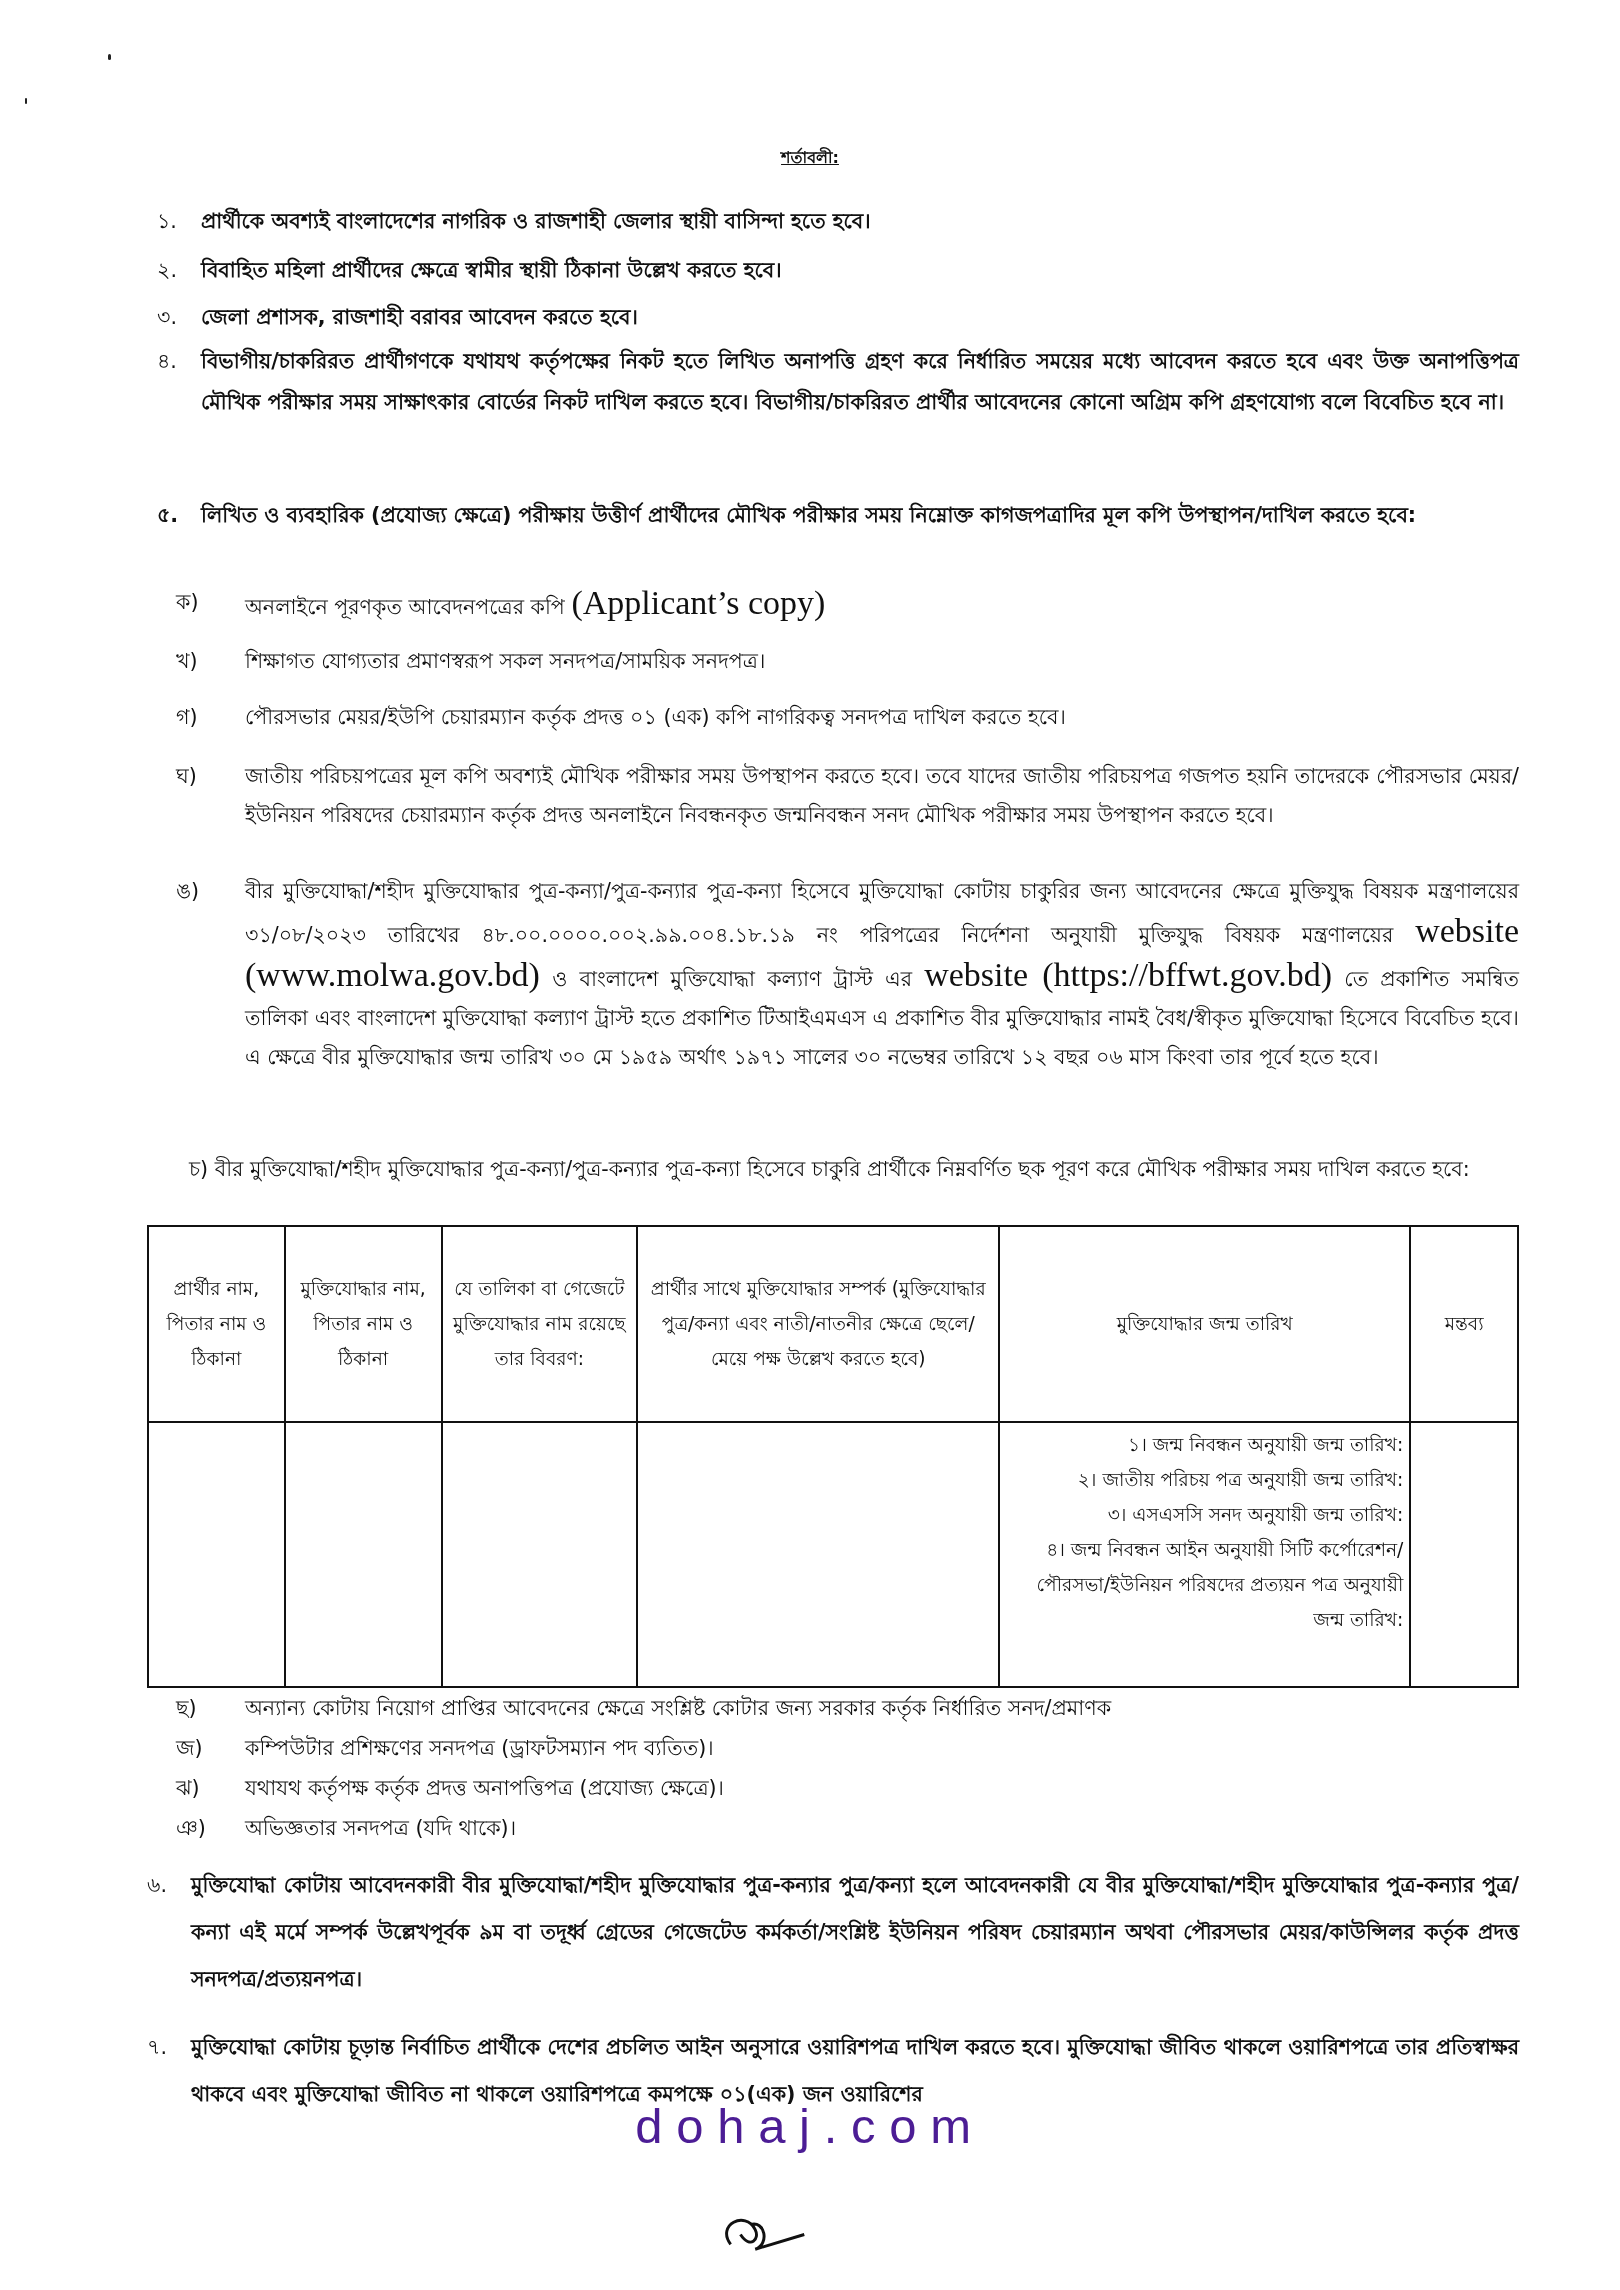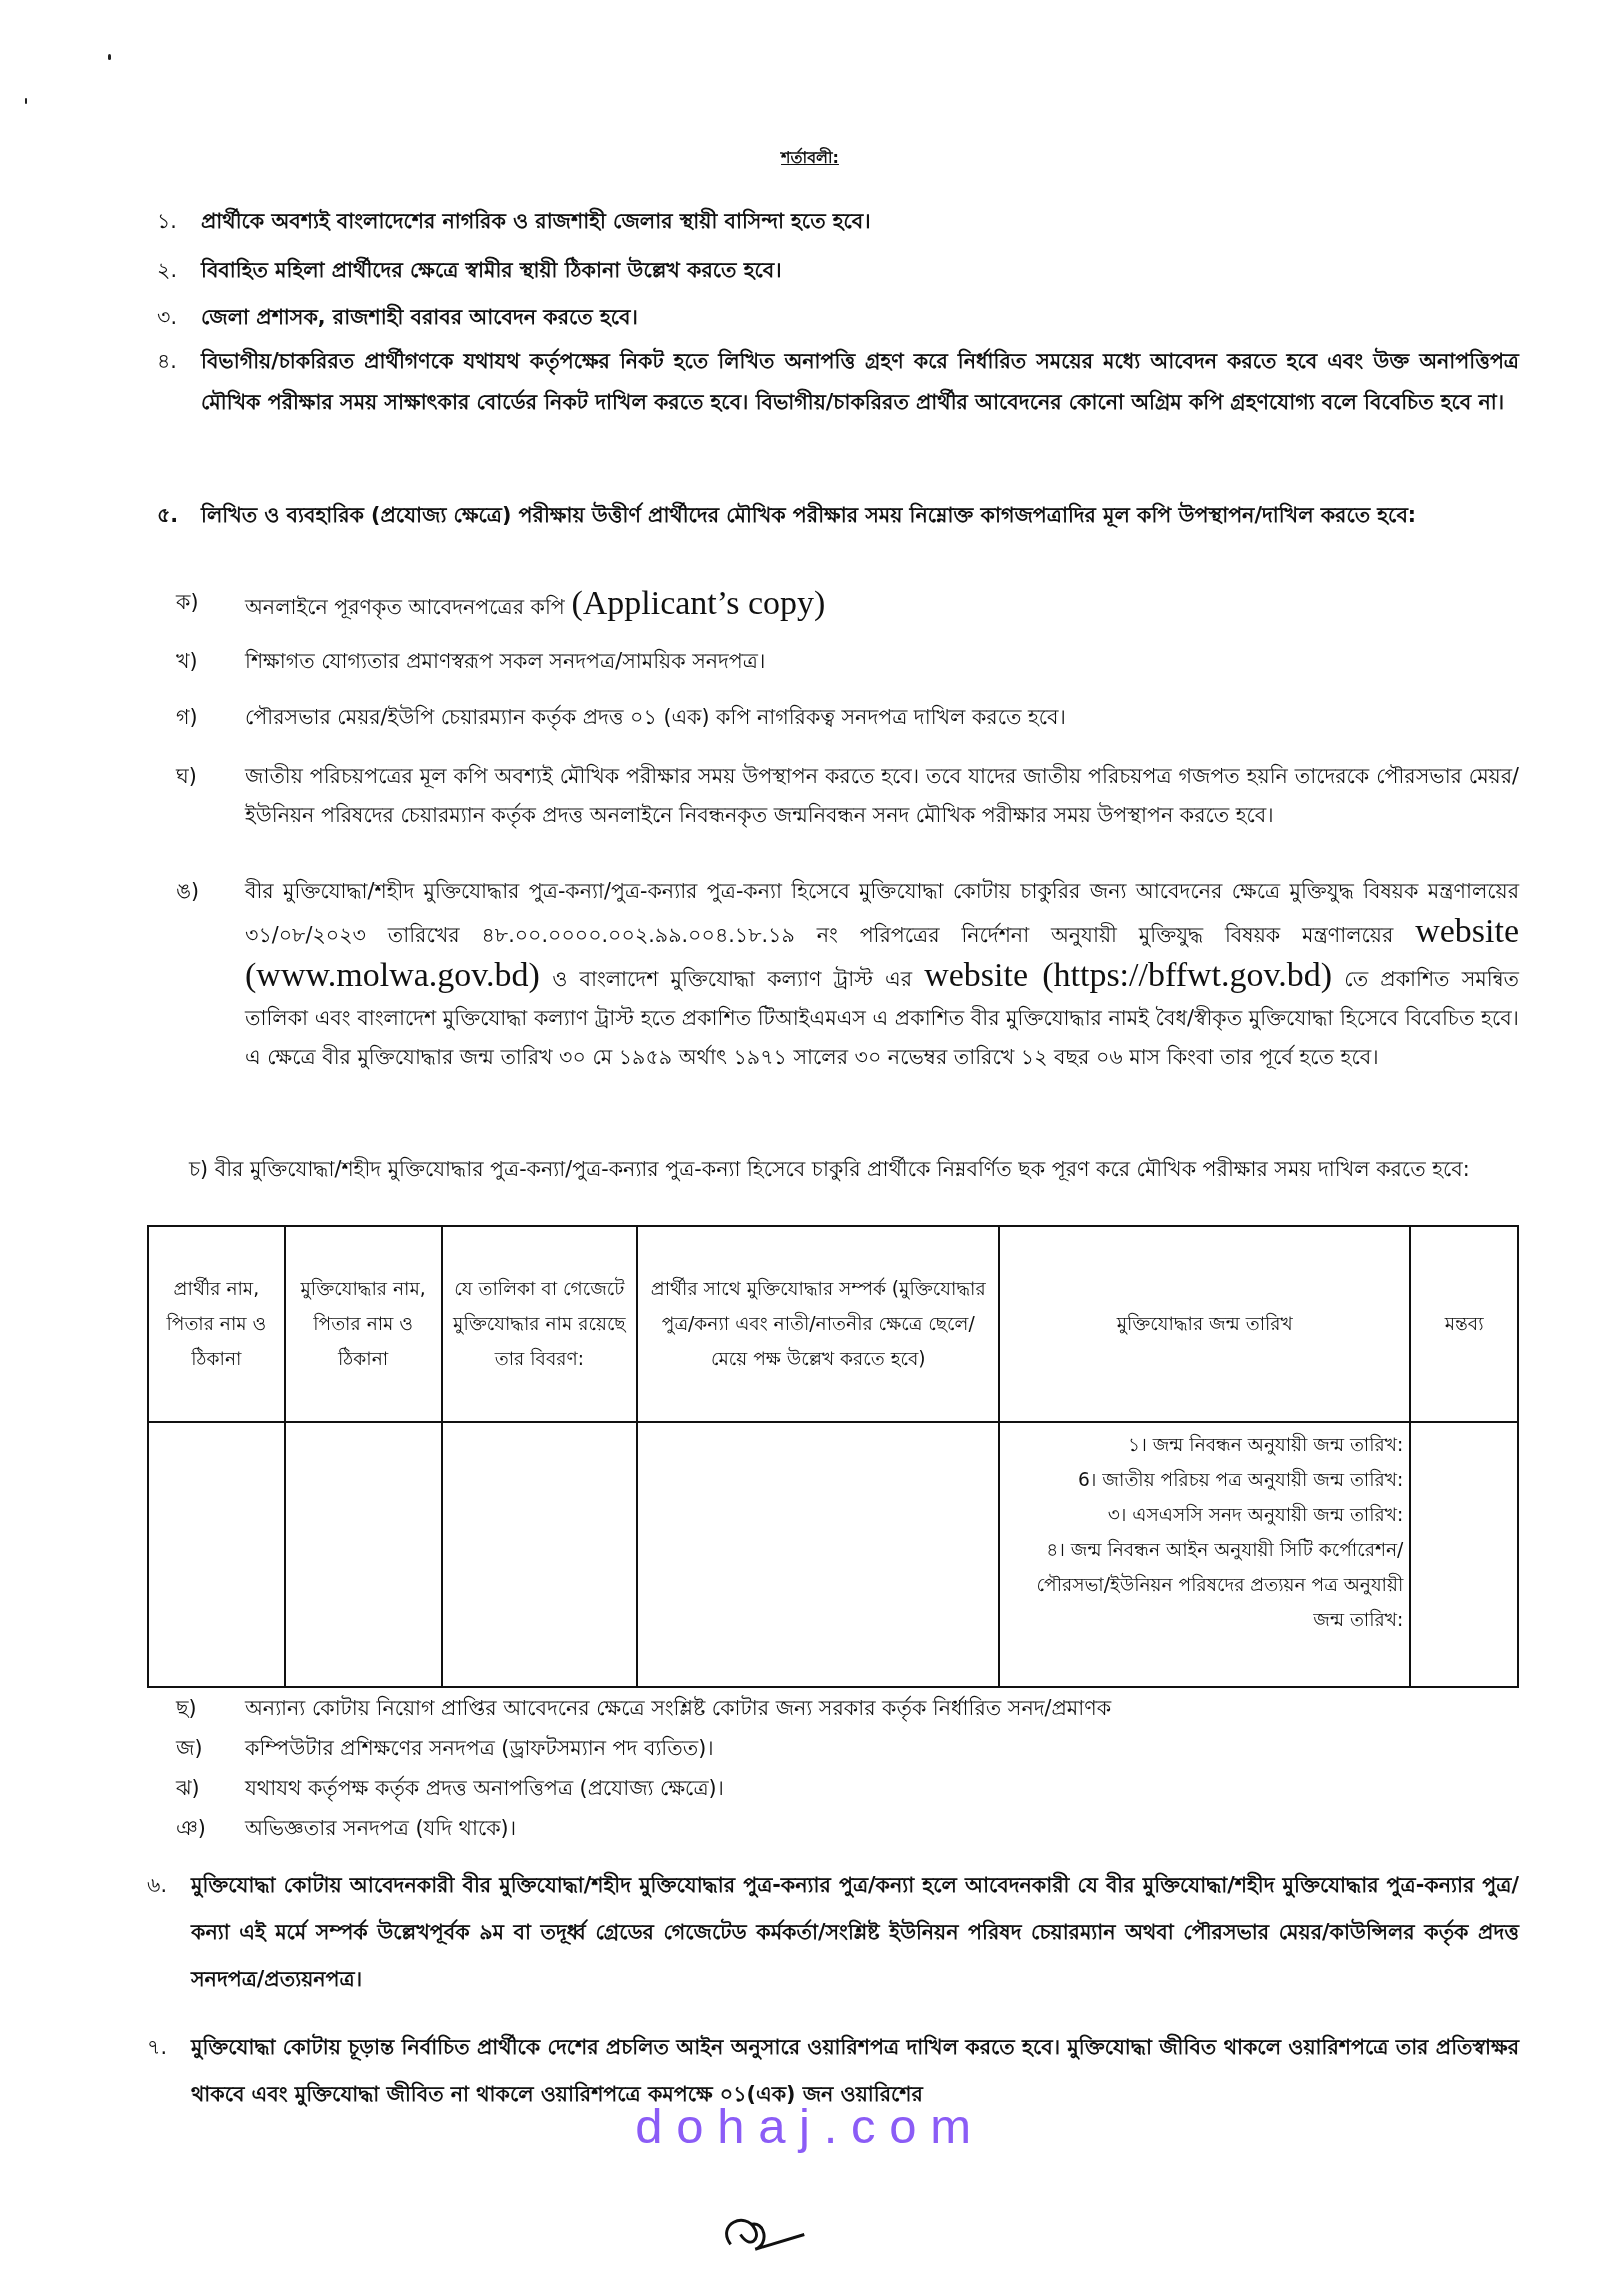--- a/index.html
+++ b/index.html
@@ -116,21 +116,21 @@
       <th>মুক্তিযোদ্ধার জন্ম তারিখ</th>
       <th>মন্তব্য</th>
     </tr>
     <tr>
       <td></td>
       <td></td>
       <td></td>
       <td></td>
       <td class="dates">
         <div>১। জন্ম নিবন্ধন অনুযায়ী জন্ম তারিখ:</div>
-        <div>6। জাতীয় পরিচয় পত্র অনুযায়ী জন্ম তারিখ:</div>
+        <div>২। জাতীয় পরিচয় পত্র অনুযায়ী জন্ম তারিখ:</div>
         <div>৩। এসএসসি সনদ অনুযায়ী জন্ম তারিখ:</div>
         <div>৪। জন্ম নিবন্ধন আইন অনুযায়ী সিটি কর্পোরেশন/পৌরসভা/ইউনিয়ন পরিষদের প্রত্যয়ন পত্র অনুযায়ী জন্ম তারিখ:</div>
       </td>
       <td></td>
     </tr>
   </tbody>
     </table>
 
   <div class="sub" style="top:1689px;">
     <span class="num">ছ)</span>
@@ -151,19 +151,19 @@
 
   <div class="item" style="left:147px;width:1372px;top:1862px;line-height:47px;">
     <span class="num">৬.</span>
     <span class="txt">মুক্তিযোদ্ধা কোটায় আবেদনকারী বীর মুক্তিযোদ্ধা/শহীদ মুক্তিযোদ্ধার পুত্র-কন্যার পুত্র/কন্যা হলে আবেদনকারী যে বীর মুক্তিযোদ্ধা/শহীদ মুক্তিযোদ্ধার পুত্র-কন্যার পুত্র/কন্যা এই মর্মে সম্পর্ক উল্লেখপূর্বক ৯ম বা তদূর্ধ্ব গ্রেডের গেজেটেড কর্মকর্তা/সংশ্লিষ্ট ইউনিয়ন পরিষদ চেয়ারম্যান অথবা পৌরসভার মেয়র/কাউন্সিলর কর্তৃক প্রদত্ত সনদপত্র/প্রত্যয়নপত্র।</span>
   </div>
   <div class="item" style="left:147px;width:1372px;top:2024px;line-height:47px;">
     <span class="num">৭.</span>
     <span class="txt">মুক্তিযোদ্ধা কোটায় চূড়ান্ত নির্বাচিত প্রার্থীকে দেশের প্রচলিত আইন অনুসারে ওয়ারিশপত্র দাখিল করতে হবে। মুক্তিযোদ্ধা জীবিত থাকলে ওয়ারিশপত্রে তার প্রতিস্বাক্ষর থাকবে এবং মুক্তিযোদ্ধা জীবিত না থাকলে ওয়ারিশপত্রে কমপক্ষে ০১(এক) জন ওয়ারিশের</span>
   </div>
 
-  <div class="watermark" style="color: #8b5cf6;">dohaj.com</div>
+  <div class="watermark" style="color: #4c1d95;">dohaj.com</div>
 
   <svg class="signature" viewBox="0 0 110 60">
     <path d="M20 40 C 5 20, 35 5, 45 25 C 50 35, 40 45, 30 30 M40 20 C 55 15, 60 40, 45 45 L 95 30" fill="none" stroke="#111" stroke-width="3"></path>
   </svg>
 </div>
 
 
 </body></html>

